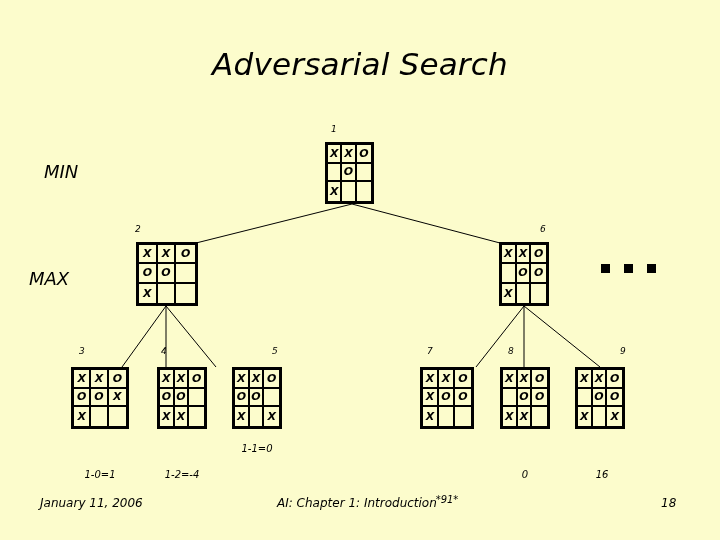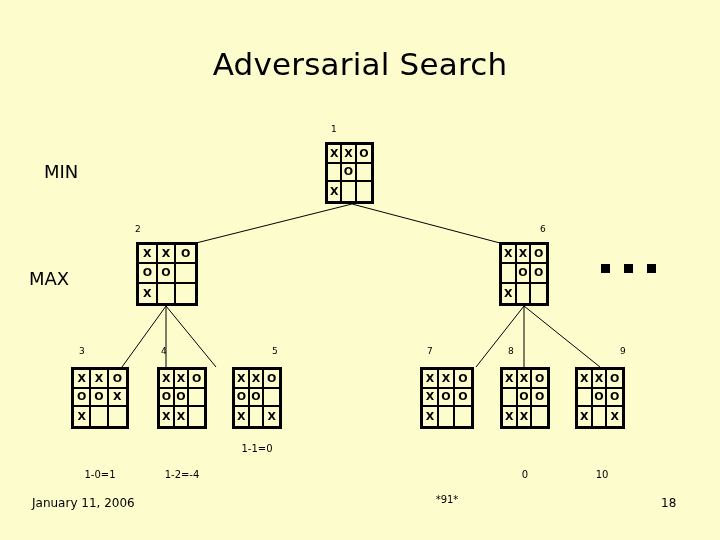--- a/index.html
+++ b/index.html
@@ -13,20 +13,21 @@
     font-family: "DejaVu Sans", "Liberation Sans", sans-serif;
     color: #000000;
     overflow: hidden;
     position: relative;
   }
   #slide {
     position: absolute;
     left: 0; top: 0;
     width: 720px;
     height: 540px;
+    font-style: italic;
   }
   .title {
     position: absolute;
     left: 0;
     top: 46px;
     width: 720px;
     text-align: center;
     font-size: 31px;
     font-weight: normal;
     letter-spacing: 0.2px;
@@ -255,18 +256,19 @@
     <div class="cell c0 r0">X</div>
     <div class="cell c1 r0">X</div>
     <div class="cell c2 r0">O</div>
     <div class="cell c0 r1"></div>
     <div class="cell c1 r1">O</div>
     <div class="cell c2 r1">O</div>
     <div class="cell c0 r2">X</div>
     <div class="cell c1 r2"></div>
     <div class="cell c2 r2">X</div>
   </div>
-  <div class="board-val" style="left:562px; top:441px; width:80px;">10</div>
-
-  <div class="footer-text" style="left:32px; top:496px;">January 11, 2006</div>
+  <div class="board-val" style="left:562px; top:441px; width:80px;">16</div>
+
+  <div class="footer-text" style="left:40px; top:496px;">January 11, 2006</div>
+  <div class="footer-text" style="left:277px; top:496px;">AI: Chapter 1: Introduction</div>
   <div class="footer-text" style="left:661px; top:496px;">18</div>
 
 </div>
 
 </body></html>

